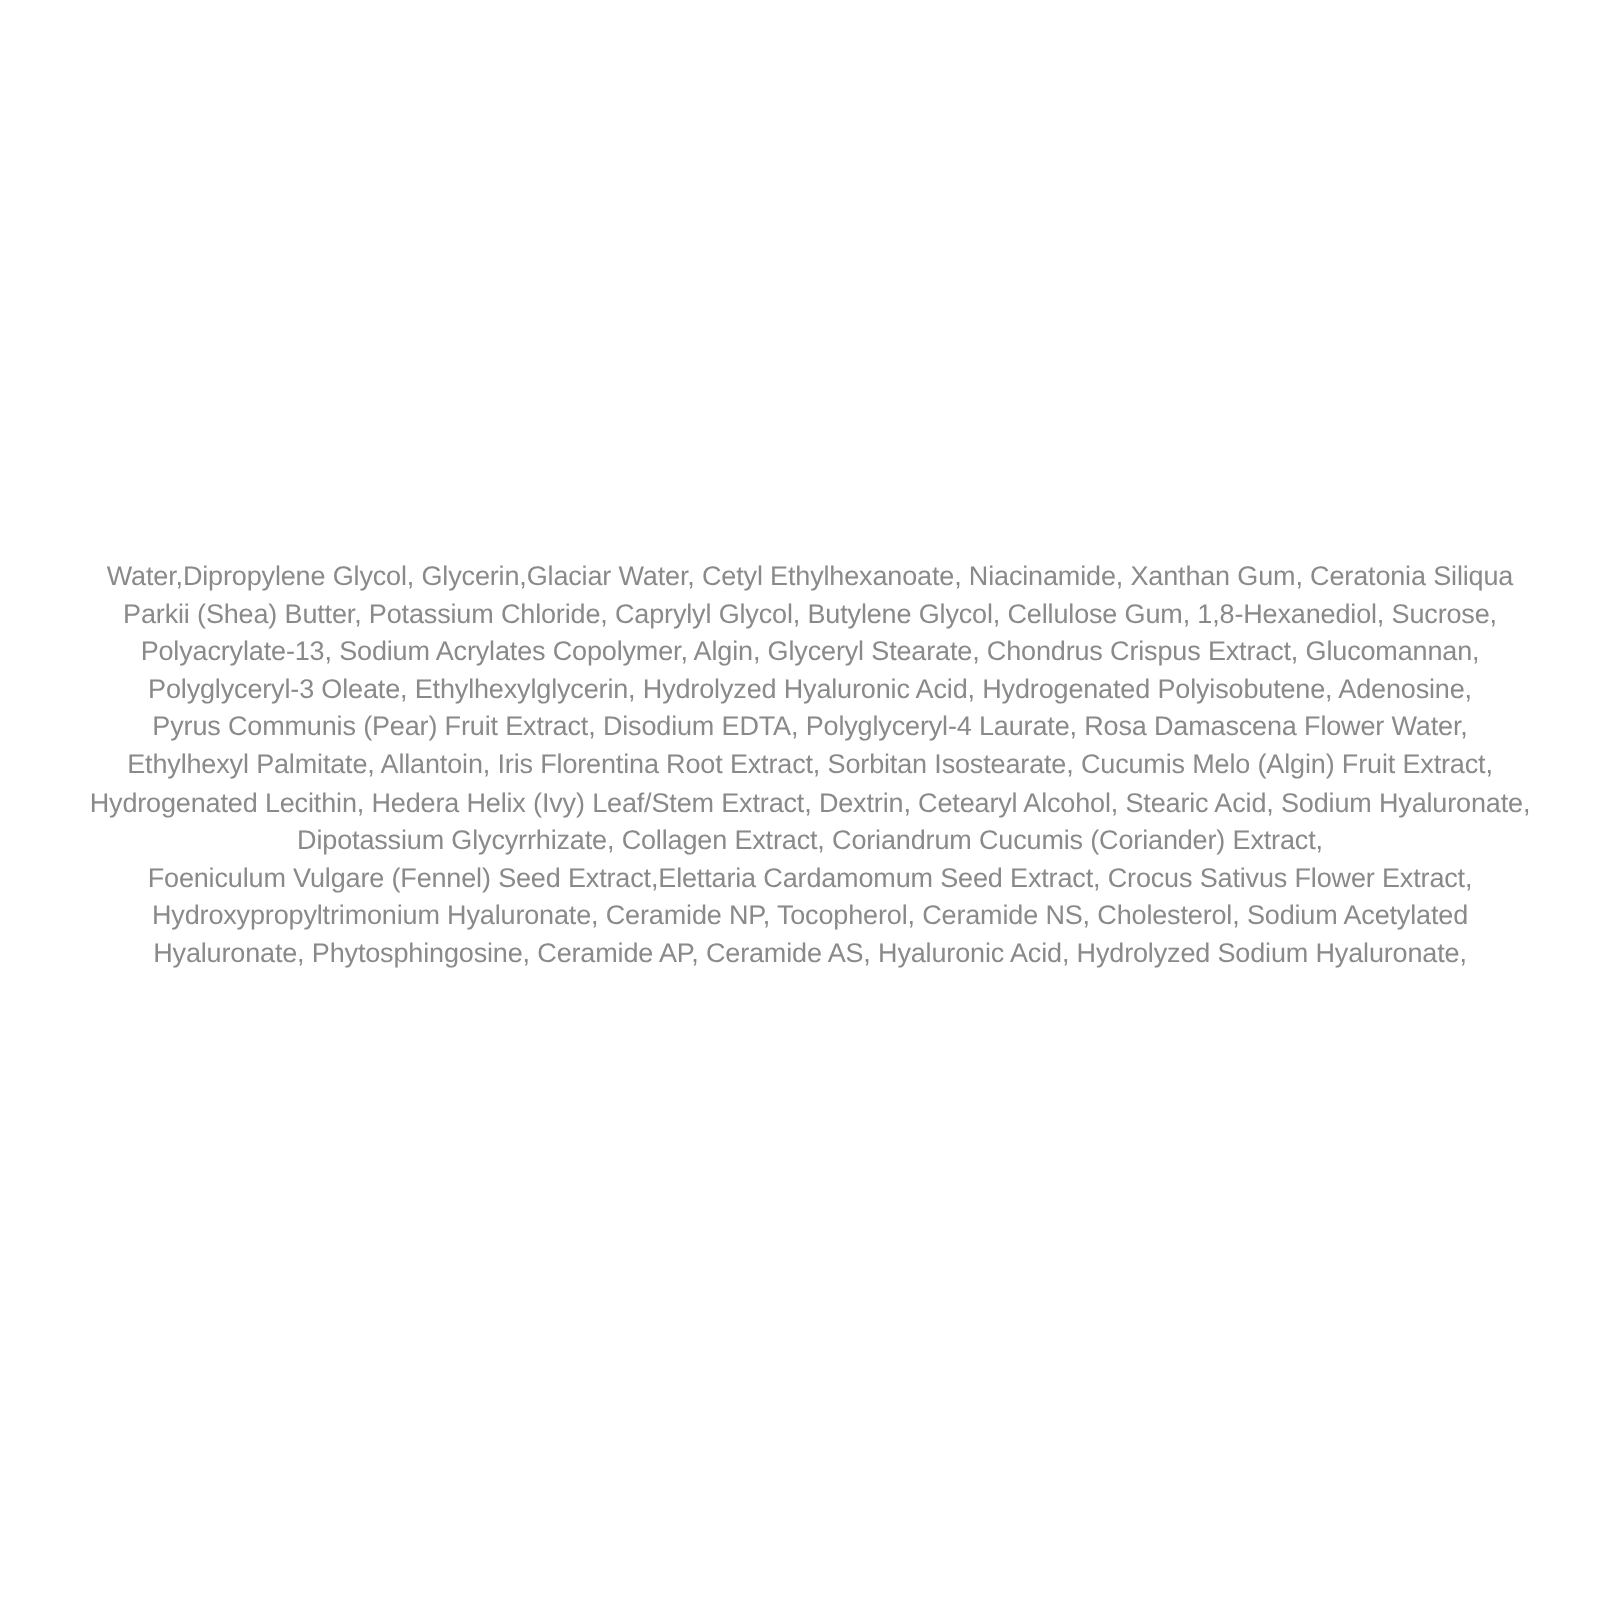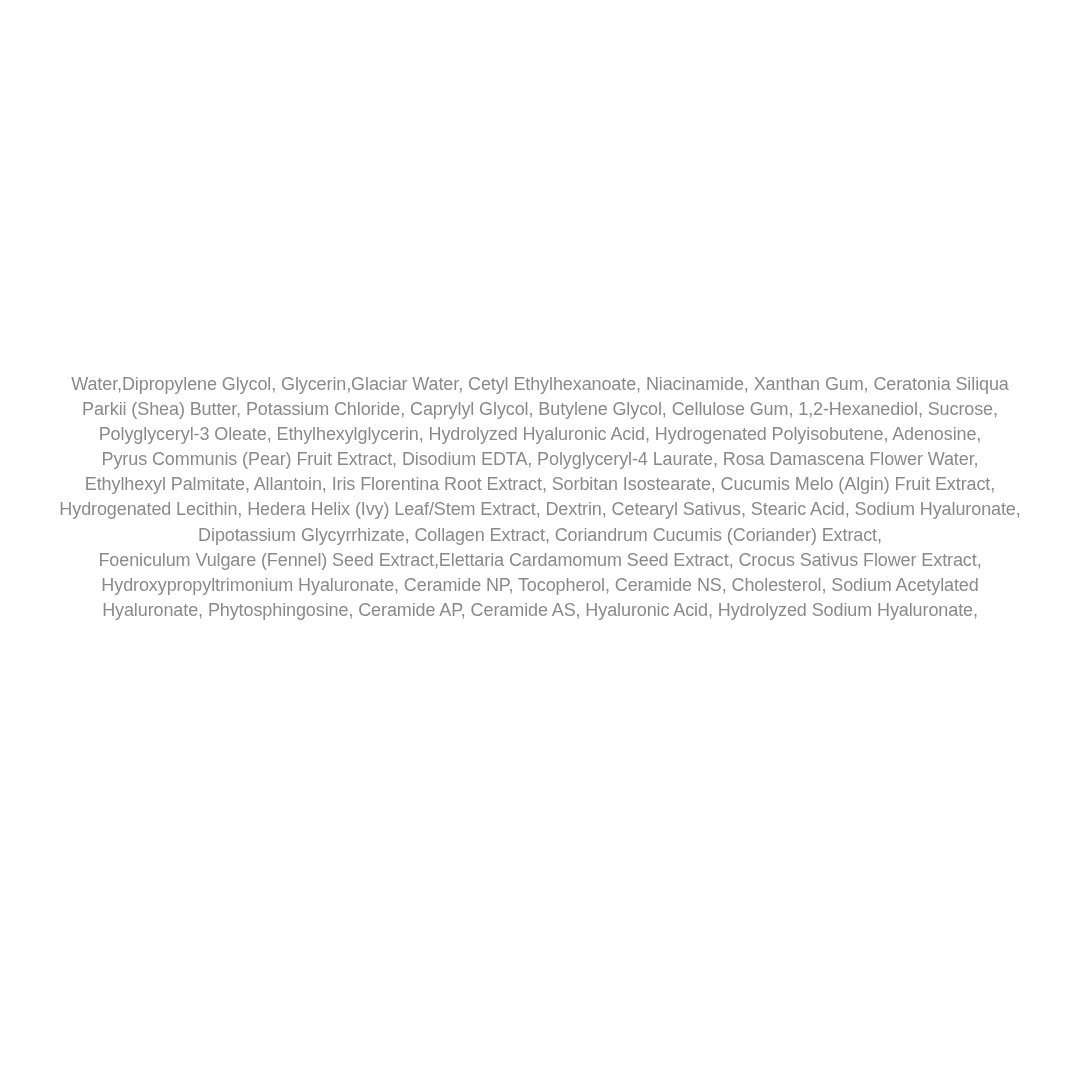--- a/index.html
+++ b/index.html
@@ -33,22 +33,23 @@
   }
   .ingredients-line {
     white-space: nowrap;
   }
 </style>
 </head>
 <body>
 
 <div class="ingredients-block">
   <div class="ingredients-line">Water,Dipropylene Glycol, Glycerin,Glaciar Water, Cetyl Ethylhexanoate, Niacinamide, Xanthan Gum, Ceratonia Siliqua</div>
-  <div class="ingredients-line">Parkii (Shea) Butter, Potassium Chloride, Caprylyl Glycol, Butylene Glycol, Cellulose Gum, 1,2-Hexanediol, Sucrose,</div>
+  <div class="ingredients-line">Parkii (Shea) Butter, Potassium Chloride, Caprylyl Glycol, Butylene Glycol, Cellulose Gum, 1,8-Hexanediol, Sucrose,</div>
+  <div class="ingredients-line">Polyacrylate-13, Sodium Acrylates Copolymer, Algin, Glyceryl Stearate, Chondrus Crispus Extract, Glucomannan,</div>
   <div class="ingredients-line">Polyglyceryl-3 Oleate, Ethylhexylglycerin, Hydrolyzed Hyaluronic Acid, Hydrogenated Polyisobutene, Adenosine,</div>
   <div class="ingredients-line">Pyrus Communis (Pear) Fruit Extract, Disodium EDTA, Polyglyceryl-4 Laurate, Rosa Damascena Flower Water,</div>
   <div class="ingredients-line">Ethylhexyl Palmitate, Allantoin, Iris Florentina Root Extract, Sorbitan Isostearate, Cucumis Melo (Algin) Fruit Extract,</div>
-  <div class="ingredients-line">Hydrogenated Lecithin, Hedera Helix (Ivy) Leaf/Stem Extract, Dextrin, Cetearyl Sativus, Stearic Acid, Sodium Hyaluronate,</div>
+  <div class="ingredients-line">Hydrogenated Lecithin, Hedera Helix (Ivy) Leaf/Stem Extract, Dextrin, Cetearyl Alcohol, Stearic Acid, Sodium Hyaluronate,</div>
   <div class="ingredients-line">Dipotassium Glycyrrhizate, Collagen Extract, Coriandrum Cucumis (Coriander) Extract,</div>
   <div class="ingredients-line">Foeniculum Vulgare (Fennel) Seed Extract,Elettaria Cardamomum Seed Extract, Crocus Sativus Flower Extract,</div>
   <div class="ingredients-line">Hydroxypropyltrimonium Hyaluronate, Ceramide NP, Tocopherol, Ceramide NS, Cholesterol, Sodium Acetylated</div>
   <div class="ingredients-line">Hyaluronate, Phytosphingosine, Ceramide AP, Ceramide AS, Hyaluronic Acid, Hydrolyzed Sodium Hyaluronate,</div>
 </div>
 
 </body></html>

